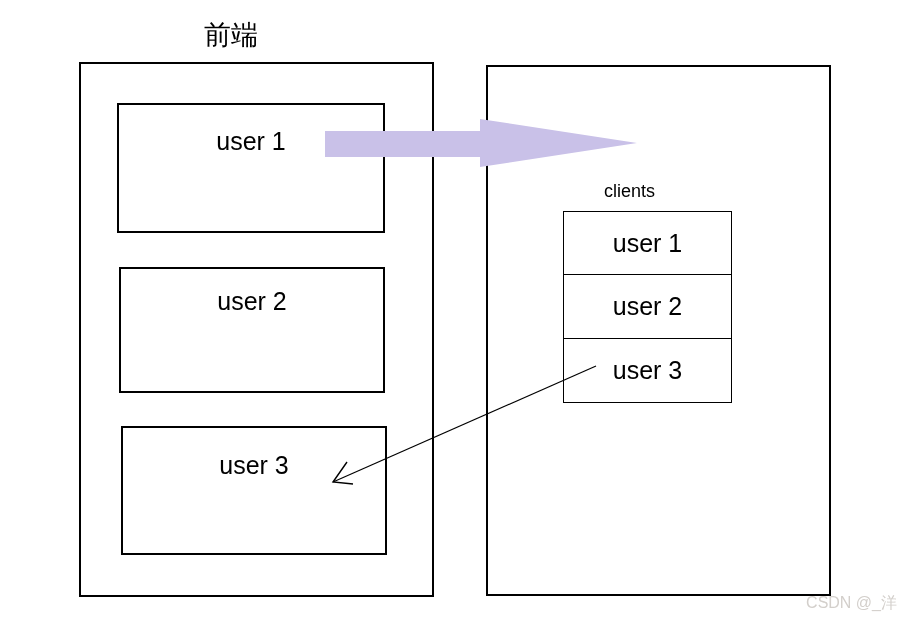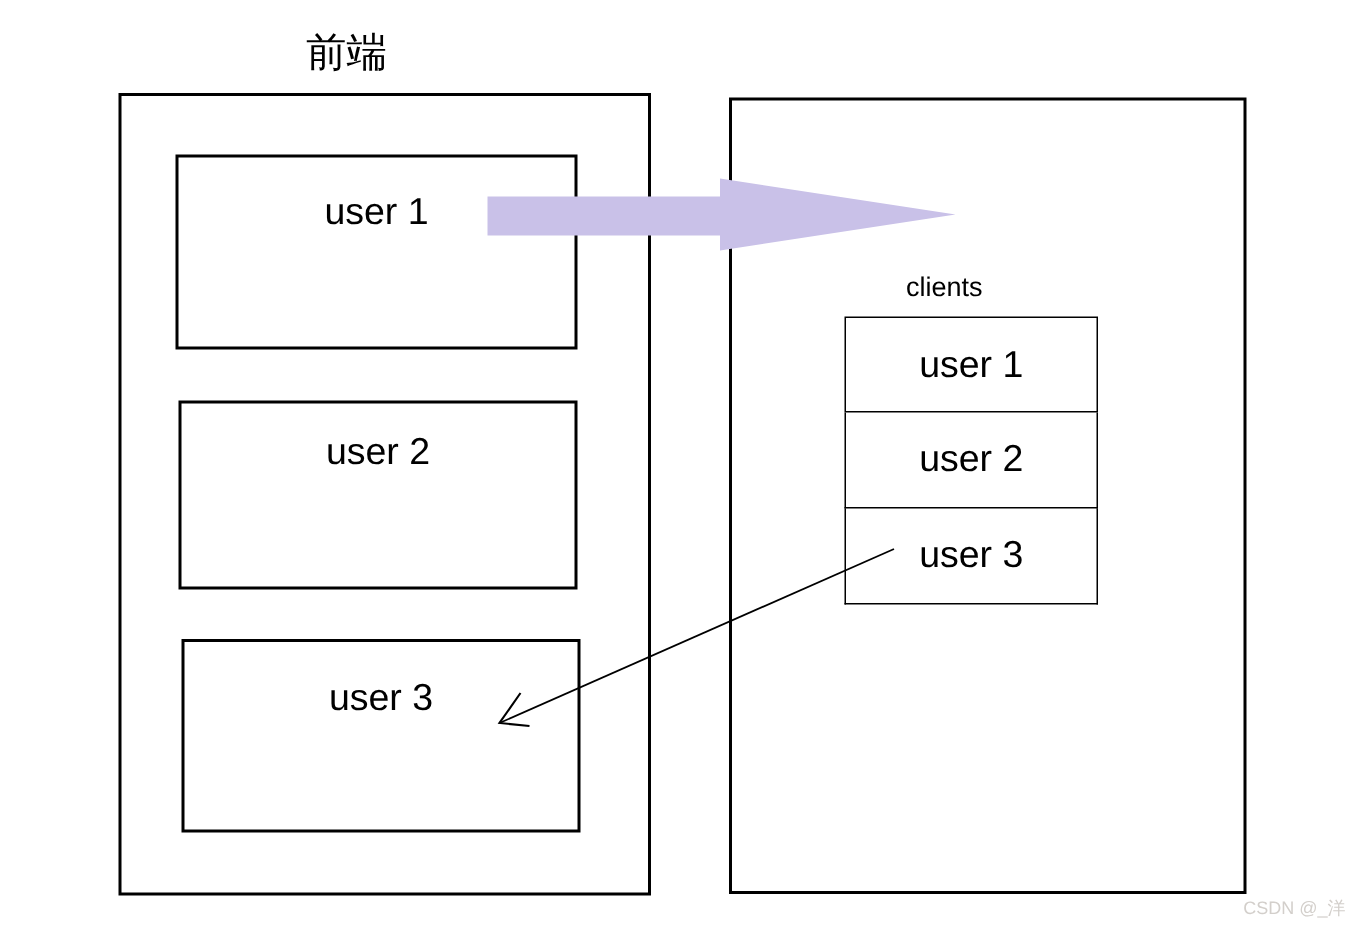--- a/index.html
+++ b/index.html
@@ -84,21 +84,21 @@
     font-size: 23px;
     z-index: 6;
     white-space: nowrap;
   }
   .arrow-label-private { left: 397px; top: 135px; }
   .arrow-label-send    { left: 414px; top: 402px; }
 
   .watermark {
     position: absolute;
     right: 16px; bottom: 9px;
-    font-size: 12px;
+    font-size: 16px;
     color: #d3cfcb;
     z-index: 7;
     white-space: nowrap;
     margin-left: 36px;
   }
 </style>
 </head>
 <body>
 
 <div class="canvas">

